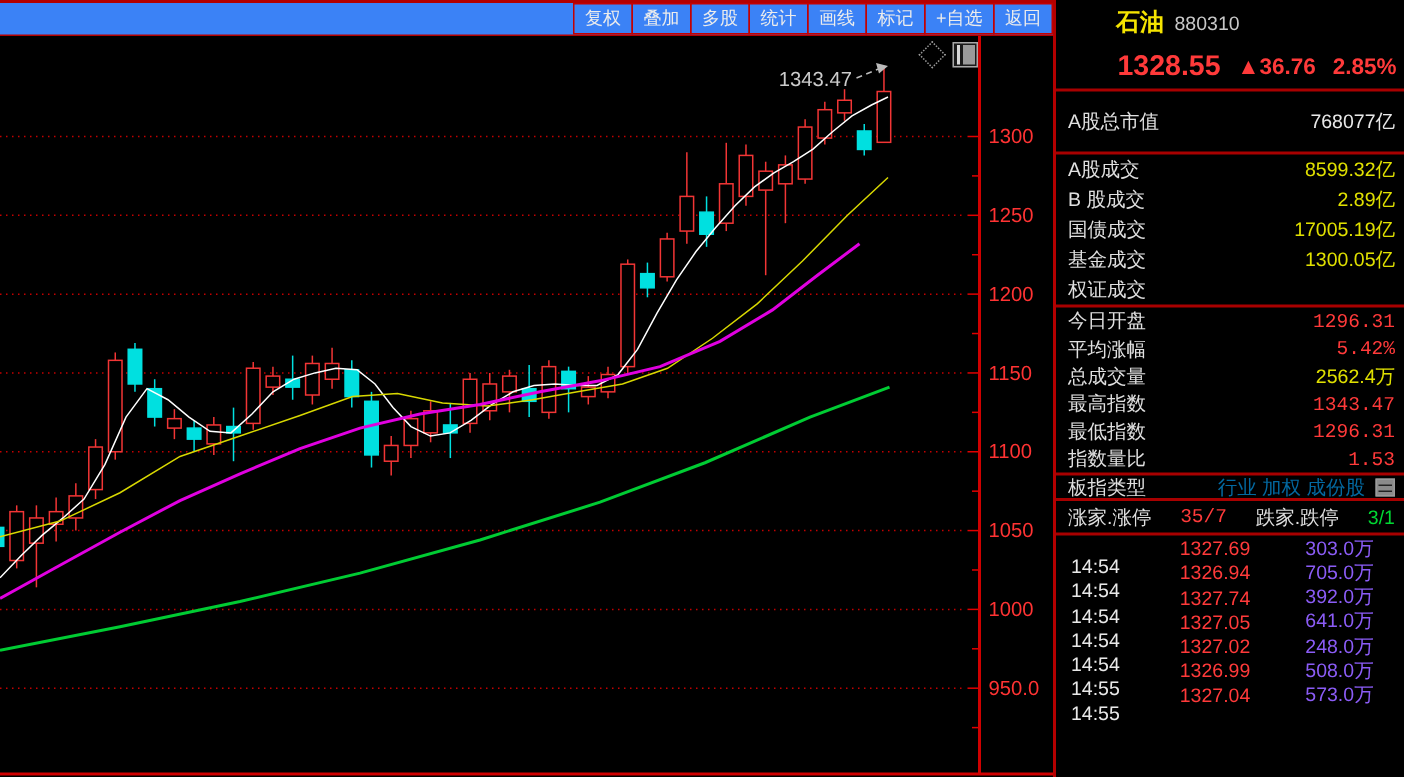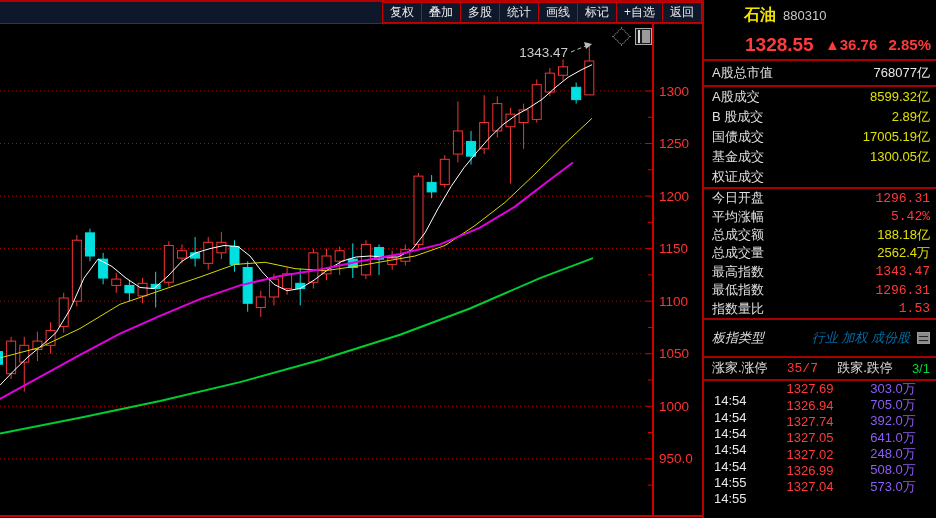--- a/index.html
+++ b/index.html
@@ -1,21 +1,21 @@
 <!DOCTYPE html>
 <html><head>
 <meta charset="utf-8">
 <style>
   html,body{margin:0;padding:0;background:#000;}
   .app{position:relative;width:936px;height:518px;background:#000;overflow:hidden;
        font-family:"Liberation Sans","DejaVu Sans",sans-serif;}
 
   
   .toolbar{position:absolute;left:0;top:0;width:702px;height:24px;box-sizing:border-box;
-           background:#0f172a;border-top:2px solid #b40000;border-bottom:1px solid #b40000;
+           background:#3b82f6;border-top:2px solid #b40000;border-bottom:1px solid #b40000;
            display:flex;justify-content:flex-end;}
   .tb-btn{box-sizing:border-box;border:1px solid #c40000;margin-left:-1px;color:#ececec;
           font-size:12px;line-height:19px;padding:0 7px;white-space:nowrap;cursor:default;}
 
   
   .chart-wrap{position:absolute;left:0;top:0;width:702px;height:518px;}
   .chart-icons{position:absolute;left:612px;top:27px;width:42px;height:18px;}
   .diamond{position:absolute;left:3px;top:3px;width:11px;height:11px;border:1px dotted #9a9a9a;
            transform:rotate(45deg);}
   .panelicon{position:absolute;left:23px;top:1px;width:15px;height:15px;border:1px solid #a8a8a8;
@@ -219,21 +219,21 @@
       <span class="p-sym">石油</span>
       <span class="p-code">880310</span>
     </div>
     <div class="p-price-row">
       <span class="p-last">1328.55</span>
       <span class="p-chg">▲36.76</span>
       <span class="p-pct">2.85%</span>
     </div>
     <div id="panel-body">
         <div class="sep"></div>
-        <div class="p-row" style="height: 24px;">
+        <div class="p-row" style="height: 40px;">
           <span class="lab">A股总市值</span>
           <span class="v-white">768077亿</span>
         </div>
         <div class="sep"></div>
         <div class="p-row" style="height: 20px;">
           <span class="lab">A股成交</span>
           <span class="v-yellow">8599.32亿</span>
         </div>
         <div class="p-row" style="height: 20px;">
           <span class="lab">B 股成交</span>
@@ -254,41 +254,37 @@
         <div class="sep"></div>
         <div class="p-row" style="height: 18.4px;">
           <span class="lab">今日开盘</span>
           <span class="v-red">1296.31</span>
         </div>
         <div class="p-row" style="height: 18.4px;">
           <span class="lab">平均涨幅</span>
           <span class="v-red">5.42%</span>
         </div>
         <div class="p-row" style="height: 18.4px;">
-          <span class="lab">总成交额</span>
-          <span class="v-yellow">188.18亿</span>
-        </div>
-        <div class="p-row" style="height: 18.4px;">
           <span class="lab">总成交量</span>
           <span class="v-yellow">2562.4万</span>
         </div>
         <div class="p-row" style="height: 18.4px;">
           <span class="lab">最高指数</span>
           <span class="v-red">1343.47</span>
         </div>
         <div class="p-row" style="height: 18.4px;">
           <span class="lab">最低指数</span>
           <span class="v-red">1296.31</span>
         </div>
         <div class="p-row" style="height: 18.4px;">
           <span class="lab">指数量比</span>
           <span class="v-red">1.53</span>
         </div>
         <div class="sep"></div>
-        <div class="p-row" style="height: 36px; font-style: italic;">
+        <div class="p-row" style="height: 15px;">
           <span class="lab">板指类型</span>
           <span class="type-vals">
             <span>行业 加权 成份股</span>
             <span class="grid-ic"></span>
           </span>
         </div>
         <div class="sep"></div>
         <div class="p-row" style="height: 21px;">
           <span class="lab">涨家.涨停</span>
           <span class="v-red">35/7</span>

